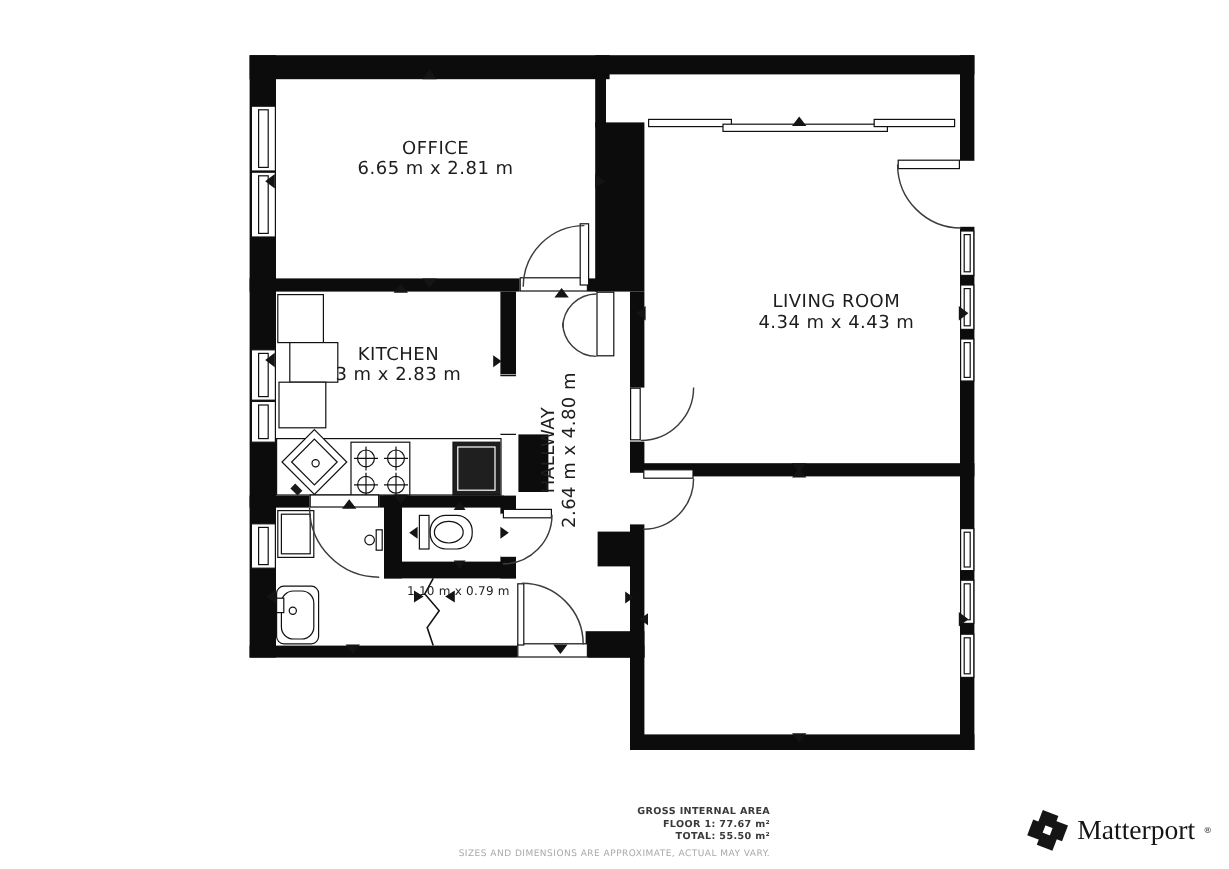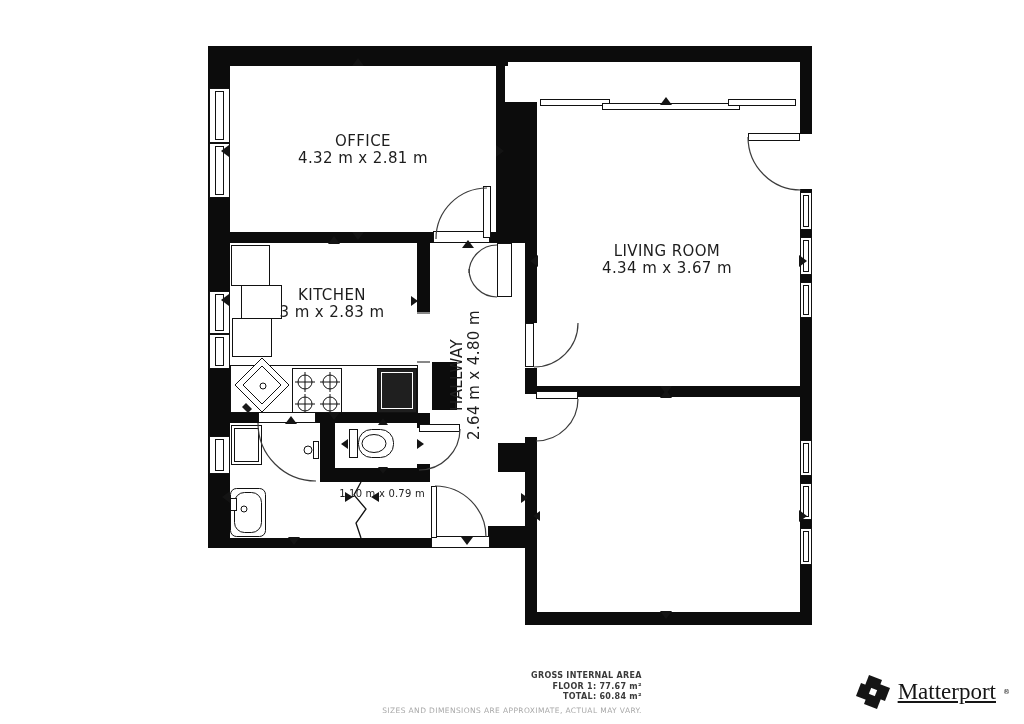--- a/index.html
+++ b/index.html
@@ -9,21 +9,21 @@
   .room-label{position:absolute;transform:translate(-50%,-50%);text-align:center;
               color:#1d1d1d;font-size:15px;line-height:17px;letter-spacing:.4px;white-space:nowrap;}
   .room-label .dims{display:block;}
   .room-label.rotated{transform:translate(-50%,-50%) rotate(-90deg);}
   .room-label.small{font-size:10px;line-height:11px;letter-spacing:.2px;margin-top:31px;}
   #footer-block{position:absolute;left:512px;top:671px;transform:translateX(-50%);
                 text-align:right;color:#3a3a3a;font-size:8px;line-height:10.5px;letter-spacing:.3px;}
   #footer-block .b{font-weight:bold;}
   #footer-block .disclaimer{color:#a8a8a8;font-size:7.5px;font-weight:normal;letter-spacing:.4px;margin-top:3px;}
   #brand{position:absolute;right:14px;top:674px;display:flex;align-items:center;gap:7px;}
-  #brand .wordmark{font-family:"Liberation Serif","DejaVu Serif",serif;font-size:23px;color:#151515;text-decoration:underline;}
+  #brand .wordmark{font-family:"Liberation Serif","DejaVu Serif",serif;font-size:23px;color:#151515;}
   #brand sup{font-size:7px;color:#151515;}
 </style>
 </head>
 <body>
 
 <div id="stage">
 
 <svg id="plan-svg" width="1024" height="724" viewBox="0 0 1024 724">
 
   <g fill="#0c0c0c">
@@ -194,44 +194,44 @@
     <polygon points="353,497 345,492 345,502"></polygon>
     <polygon points="291,416 285,424 297,424"></polygon>
     <polygon points="294,545 288,537 300,537"></polygon>
     <polygon points="341,444 348,439 348,449"></polygon>
     <polygon points="424,444 417,439 417,449"></polygon>
     <polygon points="383,418 378,425 388,425"></polygon>
     <polygon points="383,474 378,467 388,467"></polygon>
   </g>
 </svg>
 
-<div class="room-label" style="left:363px;top:150px">
+<div class="room-label" style="left:363px;top:132px">
   <span>OFFICE</span>
-  <span class="dims">4.32 m x 2.81 m</span>
-</div>
-<div class="room-label" style="left:667px;top:260px">
+  <span class="dims">6.65 m x 2.81 m</span>
+</div>
+<div class="room-label" style="left:697px;top:260px">
   <span>LIVING ROOM</span>
-  <span class="dims">4.34 m x 3.67 m</span>
+  <span class="dims">4.34 m x 4.43 m</span>
 </div>
 <div class="room-label" style="left:332px;top:304px">
   <span>KITCHEN</span>
   <span class="dims">3 m x 2.83 m</span>
 </div>
 <div class="room-label rotated" style="left:466px;top:375px">
   <span>HALLWAY</span>
   <span class="dims">2.64 m x 4.80 m</span>
 </div>
 <div class="room-label small" style="left:382px;top:462px">
   <span>1.10 m x 0.79 m</span>
 </div>
 
 <div id="footer-block">
   <div class="b">GROSS INTERNAL AREA</div>
   <div class="b">FLOOR 1: 77.67 m²</div>
-  <div class="b">TOTAL: 60.84 m²</div>
+  <div class="b">TOTAL: 55.50 m²</div>
   <div class="disclaimer">SIZES AND DIMENSIONS ARE APPROXIMATE, ACTUAL MAY VARY.</div>
 </div>
 
 <div id="brand">
   <svg width="36" height="36" viewBox="-18 -18 36 36">
     <g fill="#151515">
       <path d="M -4,-17 L 9,-12 L 5,-1.5 L -8,-6.5 Z"></path>
       <path d="M -4,-17 L 9,-12 L 5,-1.5 L -8,-6.5 Z" transform="rotate(90)"></path>
       <path d="M -4,-17 L 9,-12 L 5,-1.5 L -8,-6.5 Z" transform="rotate(180)"></path>
       <path d="M -4,-17 L 9,-12 L 5,-1.5 L -8,-6.5 Z" transform="rotate(270)"></path>

